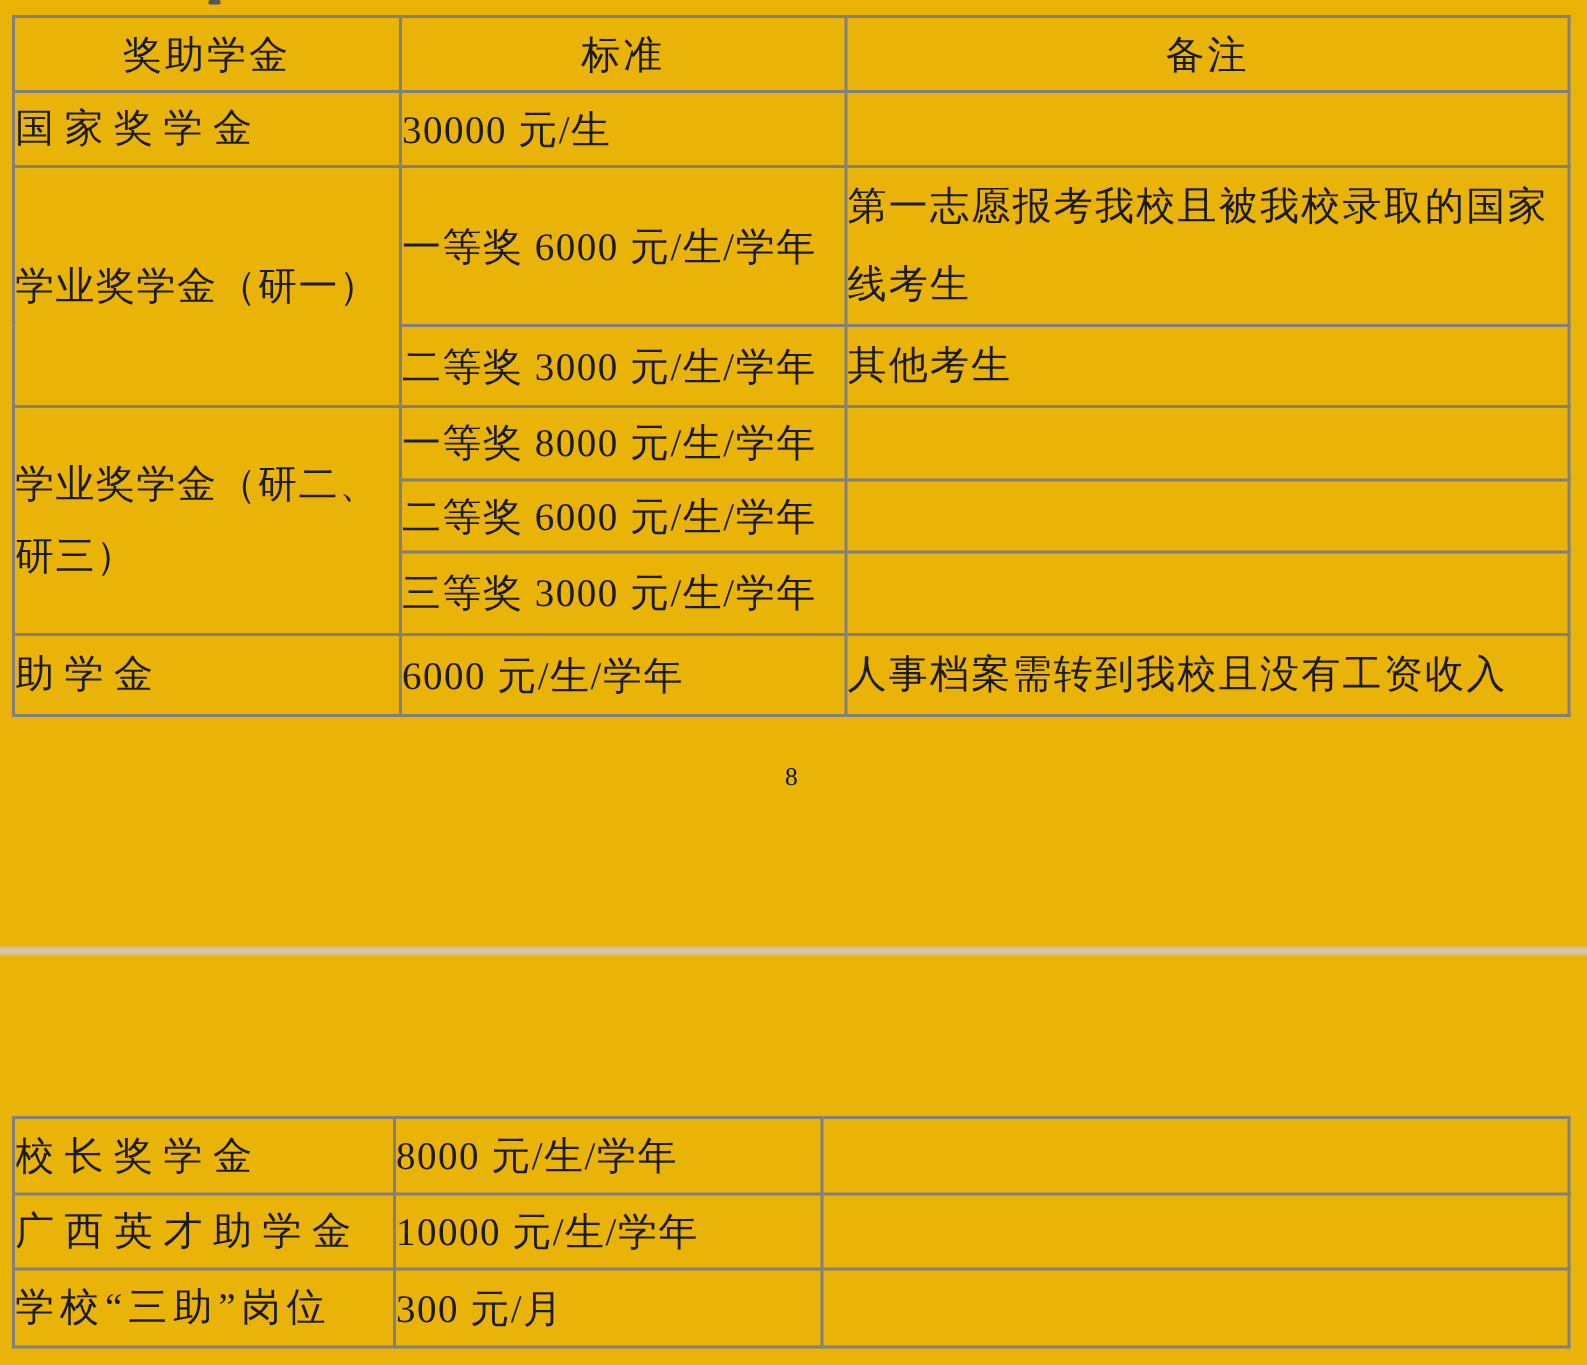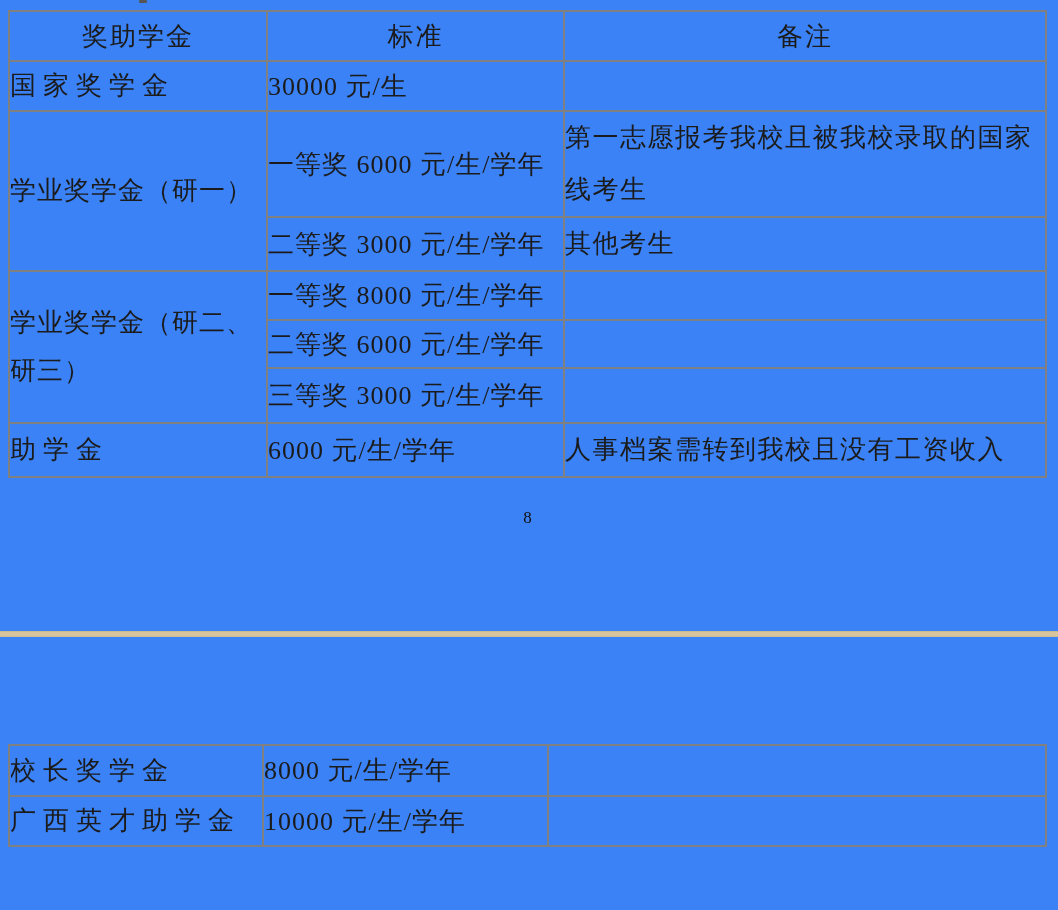--- a/index.html
+++ b/index.html
@@ -1,19 +1,19 @@
 <!DOCTYPE html>
 <html><head>
 <meta charset="utf-8">
 <style>
   html,body{margin:0;padding:0;background:#ffffff;}
   #canvas{
     position:relative;
     width:1058px;height:910px;
-    background:#3b82f6;
+    background:#eab308;
     font-family:"Liberation Serif","DejaVu Serif",serif;
     color:#1b1b1b;
     overflow:hidden;
   }
   
   .artifact{
     position:absolute;left:139px;top:0;width:8px;height:3px;
     background:#555;border-radius:1px;
   }
   table.doc{
@@ -137,16 +137,21 @@
         <tr style="height:51px">
       <td class="name ls-wide">校长奖学金</td>
       <td class="std">8000 元/生/学年</td>
       <td class="note"></td>
     </tr>
     <tr style="height:50px">
       <td class="name ls-wide">广西英才助学金</td>
       <td class="std">10000 元/生/学年</td>
       <td class="note"></td>
     </tr>
+    <tr style="height:52px">
+      <td class="name ls-mid">学校“三助”岗位</td>
+      <td class="std">300 元/月</td>
+      <td class="note"></td>
+    </tr>
   </tbody>
     </table>
 
 </div>
 
 </body></html>

